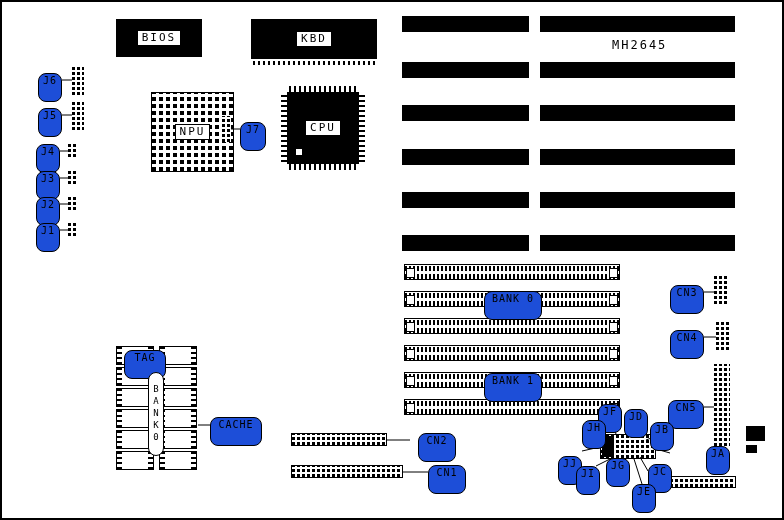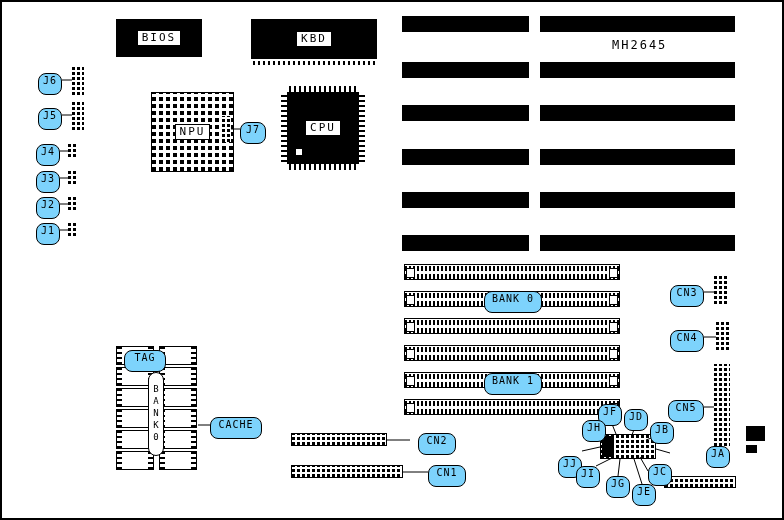--- a/index.html
+++ b/index.html
@@ -9,22 +9,22 @@
 
   svg.lines { position:absolute; left:0; top:0; z-index:3; pointer-events:none; }
   svg.lines line { stroke:#000; stroke-width:1; }
 
   .blackchip { position:absolute; background:#000; display:flex; align-items:center; justify-content:center; z-index:2; }
   .whitelabel { background:#fff; color:#000; border:1px solid #000; font-size:11px; letter-spacing:2px; padding:0 4px; line-height:14px; white-space:nowrap; z-index:4; }
   .plain { position:absolute; font-size:12px; letter-spacing:2px; z-index:2; }
 
   .slot { position:absolute; background:#000; z-index:1; }
 
-  .stadium { position:absolute; background:#7dd3fc; border:1px solid #000; border-radius:8px;
-             font-size:10px; letter-spacing:1px; text-align:center; height:22px; line-height:13px;
+  .stadium { position:absolute; background:#1d4ed8; border:1px solid #000; border-radius:8px;
+             font-size:10px; letter-spacing:1px; text-align:center; height:29px; line-height:13px;
              white-space:nowrap; z-index:5; }
   .stadium-v { position:absolute; background:#fff; border:1px solid #000; border-radius:8px;
                writing-mode:vertical-rl; text-orientation:upright; font-size:9px; letter-spacing:2px;
                display:flex; align-items:center; justify-content:center; z-index:6; }
 
   .pins { position:absolute; z-index:2;
           background-image:
             repeating-linear-gradient(0deg, transparent 0 3px, #fff 3px 5px),
             repeating-linear-gradient(90deg, #000 0 3px, #fff 3px 5px); }
   .bordered { border:1px solid #000; }
@@ -199,19 +199,19 @@
     <div class="pins bordered" style="left:598px;top:432px;width:56px;height:25px"></div>
     <div class="blackrect" style="left:600px;top:434px;width:12px;height:21px"></div>
     <span class="stadium" style="left:596px;top:402px;width:24px">JF</span>
     <span class="stadium" style="left:622px;top:407px;width:24px">JD</span>
     <span class="stadium" style="left:580px;top:418px;width:24px">JH</span>
     <span class="stadium" style="left:648px;top:420px;width:24px">JB</span>
     <span class="stadium" style="left:556px;top:454px;width:24px">JJ</span>
     <span class="stadium" style="left:704px;top:444px;width:24px">JA</span>
     <span class="stadium" style="left:574px;top:464px;width:24px">JI</span>
     <span class="stadium" style="left:646px;top:462px;width:24px">JC</span>
-    <span class="stadium" style="left:604px;top:474px;width:24px">JG</span>
+    <span class="stadium" style="left:604px;top:456px;width:24px">JG</span>
     <span class="stadium" style="left:630px;top:482px;width:24px">JE</span>
   </div>
 
   <div class="pins bordered" style="left:662px;top:474px;width:72px;height:12px"></div>
 
 </div>
 
 </body></html>

